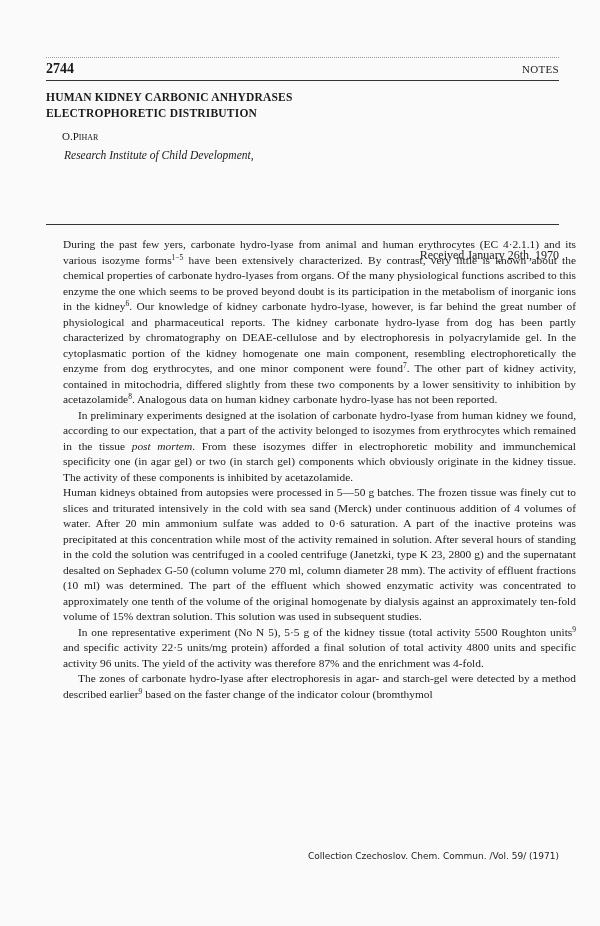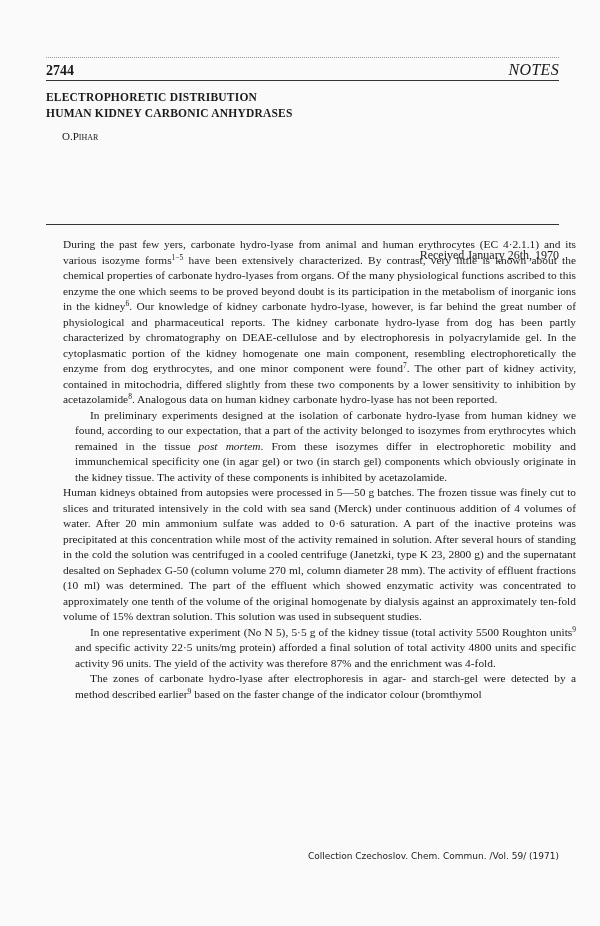--- a/index.html
+++ b/index.html
@@ -10,67 +10,68 @@
       color: #1a1a1a;
       position: relative;
     }
     .page { position: absolute; left: 46px; width: 513px; top: 0; }
     .rule-top { position: absolute; top: 57px; left: 0; width: 513px; border-top: 1px dotted #999; }
     .running-head {
       position: absolute; top: 61px; left: 0; width: 513px;
       display: flex; justify-content: space-between; align-items: baseline;
     }
     .page-number { font-weight: bold; font-size: 14px; }
-    .section-label { font-size: 16px; letter-spacing: 0.3px; font-style: italic; }
+    .section-label { font-size: 11px; letter-spacing: 0.3px; }
     .rule-head { position: absolute; top: 80px; left: 0; width: 513px; border-top: 1px solid #333; }
     .title {
       position: absolute; top: 89px; left: 0;
       font-weight: bold; font-size: 11.5px; line-height: 16px; letter-spacing: 0.2px;
       text-transform: uppercase;
     }
     .author { position: absolute; top: 130px; left: 16px; font-size: 11px; }
     .author .sc { font-variant: small-caps; }
     .affiliation {
       position: absolute; top: 147px; left: 18px;
       font-style: italic; font-size: 11.5px; line-height: 17px;
     }
     .received { position: absolute; top: 200px; right: 0; font-size: 12px; margin-top: 48px; }
     .rule-received { position: absolute; top: 224px; left: 0; width: 513px; border-top: 1px solid #333; }
     .body {
       position: absolute; top: 237px; left: 17px; width: 513px;
       font-size: 11.4px; line-height: 15.5px; text-align: justify;
     }
     .body p { margin: 0; }
-    .body p.indent { text-indent: 15px; margin-left: 12px; }
+    .body p.indent { text-indent: 15px; }
     sup { font-size: 7.5px; line-height: 0; vertical-align: 4px; }
     .methods-heading { margin: 24px 0 8px 15px !important; font-size: 11.5px; }
     .footer {
       position: absolute; top: 851px; right: 0;
       font-size: 9px; font-family: "DejaVu Sans", sans-serif; color: #222;
     }
   </style>
 </head>
 <body>
 
 <div class="page">
   <div class="rule-top"></div>
   <div class="running-head">
     <span class="page-number">2744</span>
     <span class="section-label">NOTES</span>
   </div>
   <div class="rule-head"></div>
 
   <div class="title">
+    <div>Human Kidney Carbonic Anhydrases</div>
     <div>Electrophoretic Distribution</div>
-    <div>Human Kidney Carbonic Anhydrases</div>
   </div>
 
   <div class="author"><span>O.</span><span class="sc">Pihar</span></div>
 
   <div class="affiliation">
+    <div>Research Institute of Child Development,</div>
   </div>
 
   <div class="received">Received January 26th, 1970</div>
   <div class="rule-received"></div>
 
   <div class="body">
     <p><span>During the past few yers, carbonate hydro-lyase from animal and human erythrocytes (EC 4·2.1.1) and its various isozyme forms</span><sup>1−5</sup><span> have been extensively characterized. By contrast, very little is known about the chemical properties of carbonate hydro-lyases from organs. Of the many physiological functions ascribed to this enzyme the one which seems to be proved beyond doubt is its participation in the metabolism of inorganic ions in the kidney</span><sup>6</sup><span>. Our knowledge of kidney carbonate hydro-lyase, however, is far behind the great number of physiological and pharmaceutical reports. The kidney carbonate hydro-lyase from dog has been partly characterized by chromatography on DEAE-cellulose and by electrophoresis in polyacrylamide gel. In the cytoplasmatic portion of the kidney homogenate one main component, resembling electrophoretically the enzyme from dog erythrocytes, and one minor component were found</span><sup>7</sup><span>. The other part of kidney activity, contained in mitochodria, differed slightly from these two components by a lower sensitivity to inhibition by acetazolamide</span><sup>8</sup><span>. Analogous data on human kidney carbonate hydro-lyase has not been reported.</span></p>
 
     <p class="indent"><span>In preliminary experiments designed at the isolation of carbonate hydro-lyase from human kidney we found, according to our expectation, that a part of the activity belonged to isozymes from erythrocytes which remained in the tissue </span><em>post mortem</em><span>. From these isozymes differ in electrophoretic mobility and immunchemical specificity one (in agar gel) or two (in starch gel) components which obviously originate in the kidney tissue. The activity of these components is inhibited by acetazolamide.</span></p>
 

